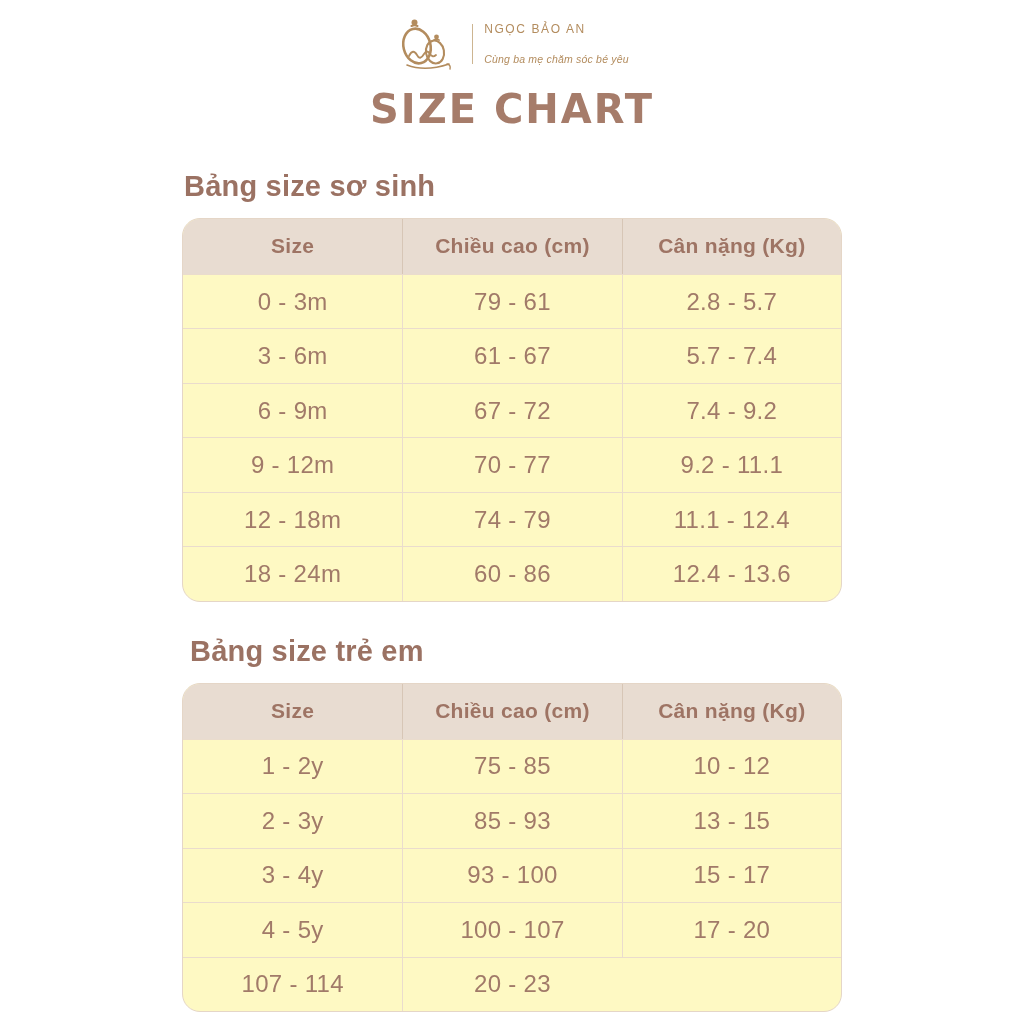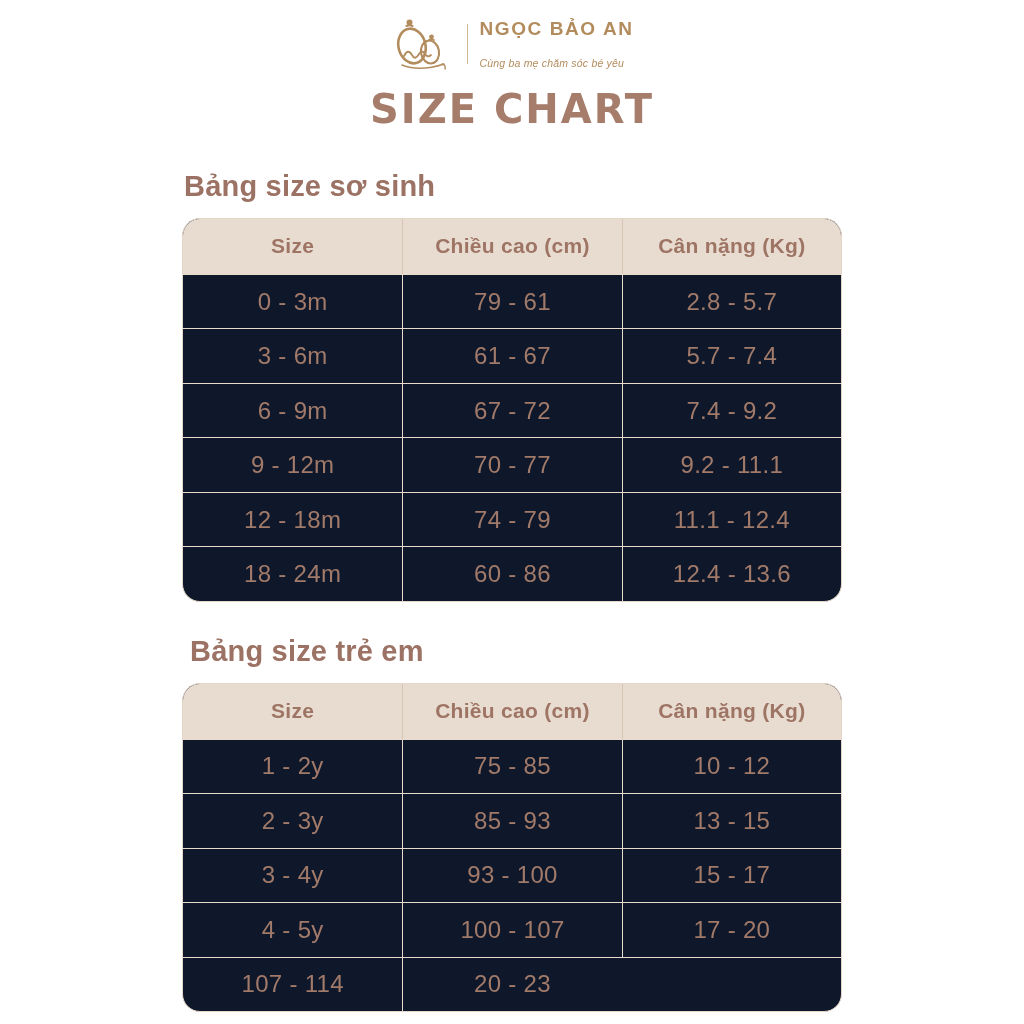--- a/index.html
+++ b/index.html
@@ -19,21 +19,21 @@
     font-family:"Liberation Sans", sans-serif;
     -webkit-font-smoothing:antialiased;
   }
   .page{width:1024px;height:1024px;position:relative;overflow:hidden;background:#fff;}
 
   
   .brand{display:flex;align-items:center;justify-content:center;gap:11px;padding-top:16px;}
   .brand-logo{width:66px;height:56px;flex:0 0 auto;}
   .brand-bar{width:1px;height:40px;background:#CDB591;}
   .brand-text{display:flex;flex-direction:column;justify-content:center;}
-  .brand-name{font-size:19px;letter-spacing:1.6px;color:var(--gold);font-weight:700;line-height:1.1;}
+  .brand-name{font-size:12px;letter-spacing:1.6px;color:var(--gold);font-weight:400;line-height:1.1;}
   .brand-tagline{font-size:10.5px;color:var(--gold);margin-top:17px;letter-spacing:0.2px;font-style:italic;}
 
   
   .title{
     text-align:center;color:var(--title);
     font-family:"DejaVu Sans", sans-serif;
     font-size:40px;font-weight:800;letter-spacing:2px;
     margin:14px 0 8px 0;line-height:1.15;
   }
 
@@ -41,21 +41,21 @@
   .content{width:660px;margin:0 auto;}
   .section-heading{
     color:var(--heading);font-size:29px;font-weight:600;
     margin:37px 0 14px 2px;line-height:1.2;letter-spacing:0.2px;
   }
   .section-heading.second{margin-top:32px;margin-left:8px;margin-bottom:14px;}
 
   
   .size-table{
     width:660px;border:1px solid var(--outer);border-radius:18px;
-    overflow:hidden;background:#0f172a;
+    overflow:hidden;background:#fef9c3;
   }
   .t-row{display:grid;grid-template-columns:1fr 1fr 1fr;}
   .t-row.t-head{background:var(--head-bg);height:55px;}
   .t-row.t-body{height:54.5px;border-top:1px solid var(--line);}
   .t-row.t-body:first-of-type{border-top:none;}
   .t-cell{
     display:flex;align-items:center;justify-content:center;
     color:var(--cell);font-size:24px;letter-spacing:0.3px;
   }
   .t-cell + .t-cell{border-left:1px solid var(--line);}

